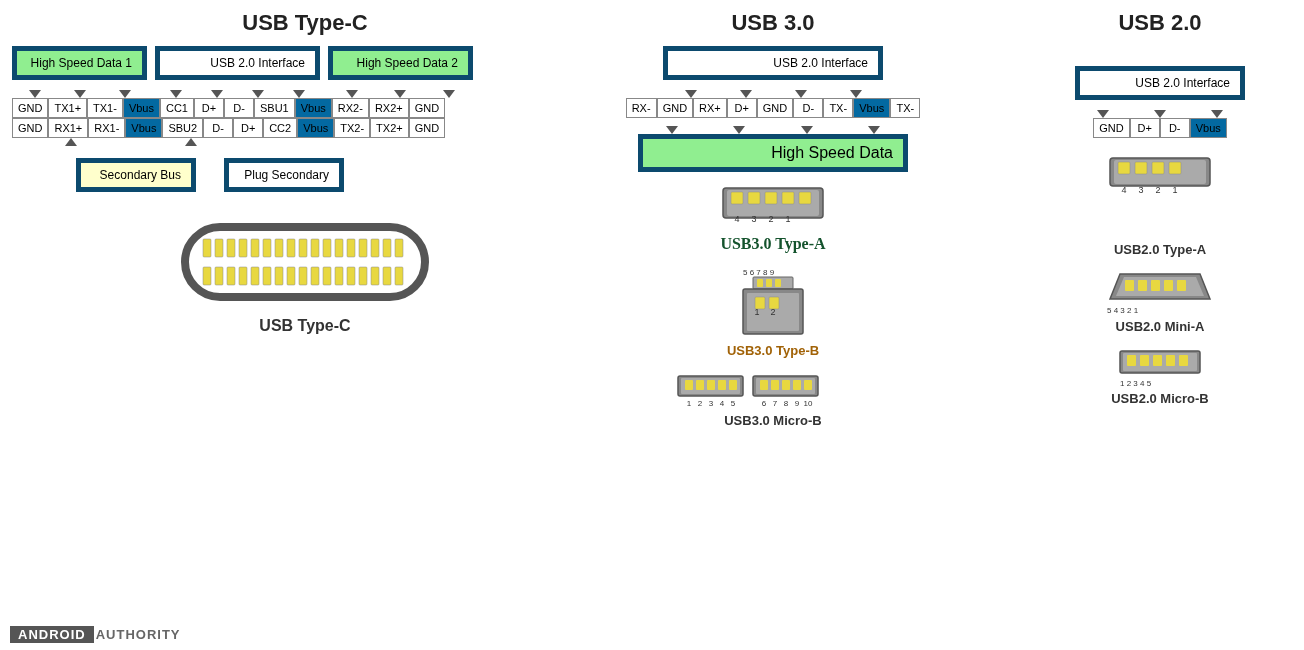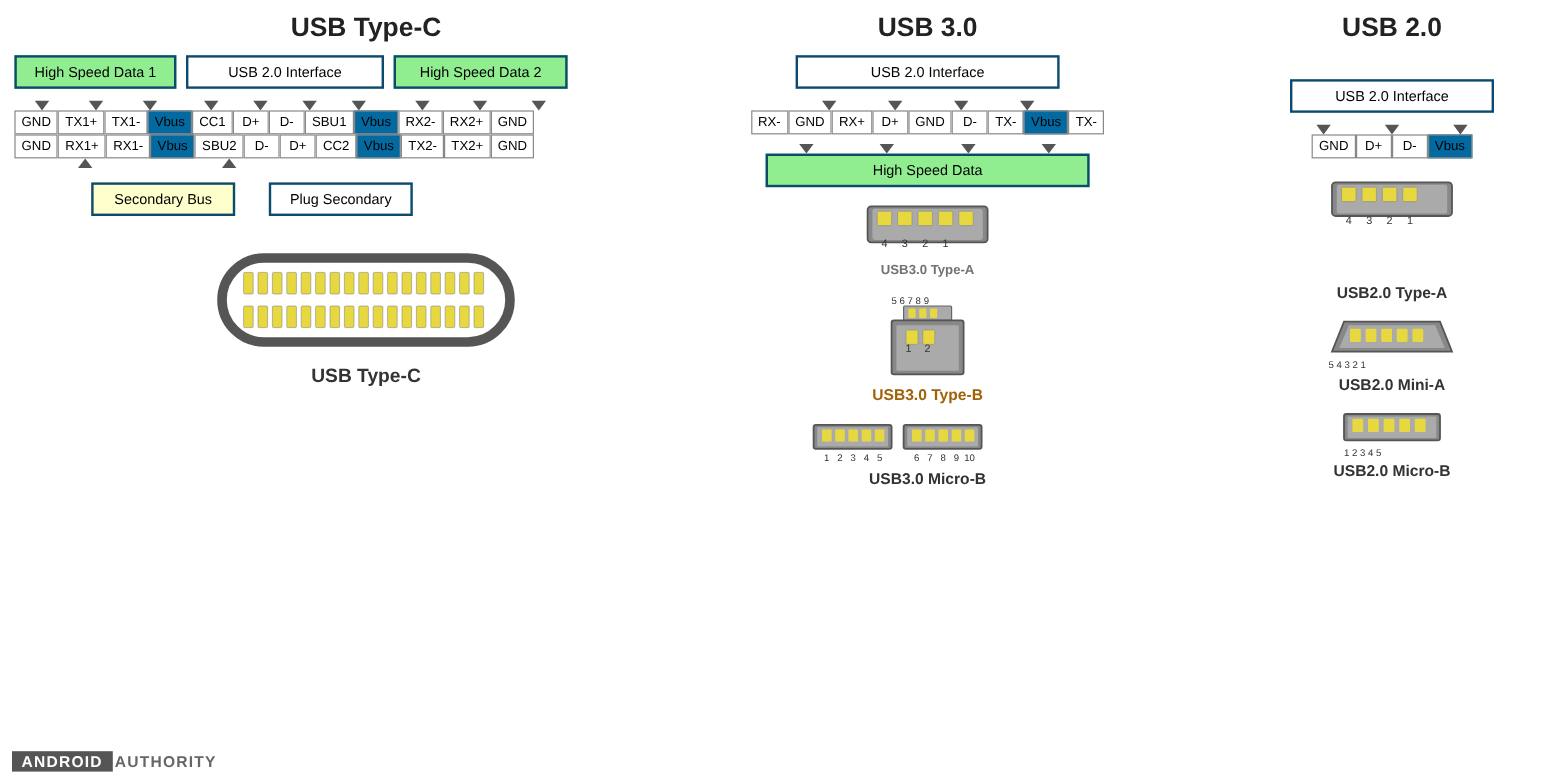--- a/index.html
+++ b/index.html
@@ -32,23 +32,23 @@
       background: #fff;
       display: inline-flex;
       align-items: center;
       justify-content: center;
     }
     .pin-red { background: #0369a1; }
     .pin-plain { background: #fff; }
 
     
     .group-box {
-      border: 2px solid #0c4a6e;
+      border: 5px solid #0c4a6e;
       padding: 5px 10px;
-      text-align: center;
+      text-align: right;
       font-size: 13px;
       background: #fff;
     }
     .group-green { background: #90ee90; }
     .group-plain { background: #fff; }
     .group-yellow { background: #ffffcc; }
 
     
     .arrow-down {
       display: inline-block;
@@ -281,42 +281,42 @@
   <div style="display:flex; flex-direction:row; height:16px; align-items:flex-end; justify-content:center;">
     <div style="width:270px; display:flex; justify-content:space-around;">
       <span class="arrow-down"></span>
       <span class="arrow-down"></span>
       <span class="arrow-down"></span>
       <span class="arrow-down"></span>
     </div>
   </div>
 
   <div style="display:flex; justify-content:center; margin-bottom:8px;">
-    <div class="group-box group-green" style="width:270px; font-size:12px;">High Speed Data</div>
+    <div class="group-box group-green" style="width:270px; font-size:16px;">High Speed Data</div>
   </div>
 
   <div style="display:flex; flex-direction:column; align-items:center; margin-bottom:10px;">
     <svg width="120" height="55" viewBox="0 0 120 55">
 
       <rect x="10" y="8" width="100" height="30" rx="3" ry="3" fill="#888" stroke="#555" stroke-width="1.5"></rect>
 
       <rect x="14" y="10" width="92" height="26" rx="2" fill="#aaa"></rect>
 
       <rect x="18" y="12" width="12" height="12" rx="1" fill="#e8d840" stroke="#888" stroke-width="0.5"></rect>
       <rect x="35" y="12" width="12" height="12" rx="1" fill="#e8d840" stroke="#888" stroke-width="0.5"></rect>
       <rect x="52" y="12" width="12" height="12" rx="1" fill="#e8d840" stroke="#888" stroke-width="0.5"></rect>
       <rect x="69" y="12" width="12" height="12" rx="1" fill="#e8d840" stroke="#888" stroke-width="0.5"></rect>
       <rect x="86" y="12" width="12" height="12" rx="1" fill="#e8d840" stroke="#888" stroke-width="0.5"></rect>
 
       <text x="24" y="42" font-size="9" text-anchor="middle" fill="#333">4</text>
       <text x="41" y="42" font-size="9" text-anchor="middle" fill="#333">3</text>
       <text x="58" y="42" font-size="9" text-anchor="middle" fill="#333">2</text>
       <text x="75" y="42" font-size="9" text-anchor="middle" fill="#333">1</text>
     </svg>
-    <div style="font-size:11px; font-weight:bold; color:#737373;">USB3.0 Type-A</div>
+    <div style="font-size:16px; font-weight:bold; color:#14532d;font-family:Liberation Serif, serif;">USB3.0 Type-A</div>
   </div>
 
   <div style="display:flex; flex-direction:column; align-items:center; margin-bottom:10px;">
     <svg width="80" height="80" viewBox="0 0 80 80">
 
       <text x="10" y="12" font-size="8" fill="#333">5 6 7 8 9</text>
 
       <rect x="20" y="14" width="40" height="12" rx="1" fill="#aaa" stroke="#666" stroke-width="1"></rect>
       <rect x="24" y="16" width="6" height="8" rx="1" fill="#e8d840"></rect>
       <rect x="33" y="16" width="6" height="8" rx="1" fill="#e8d840"></rect>

